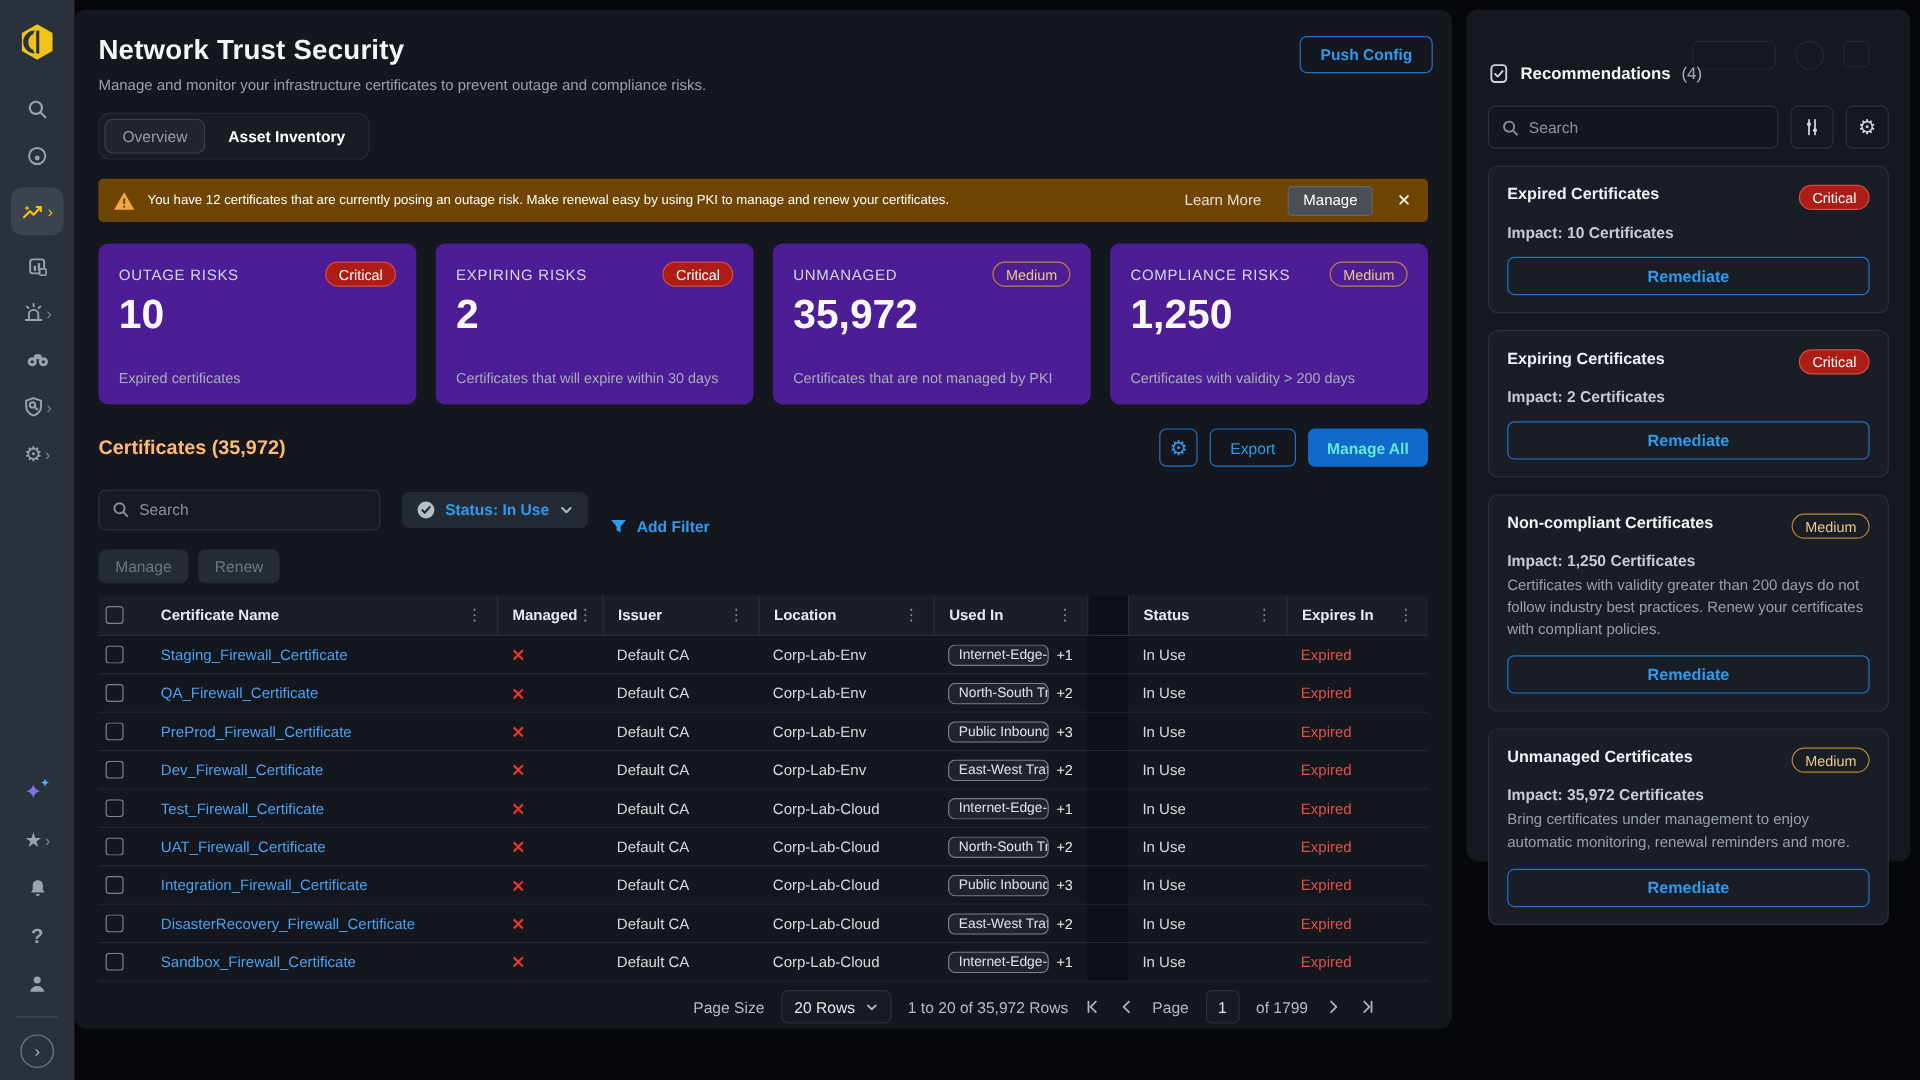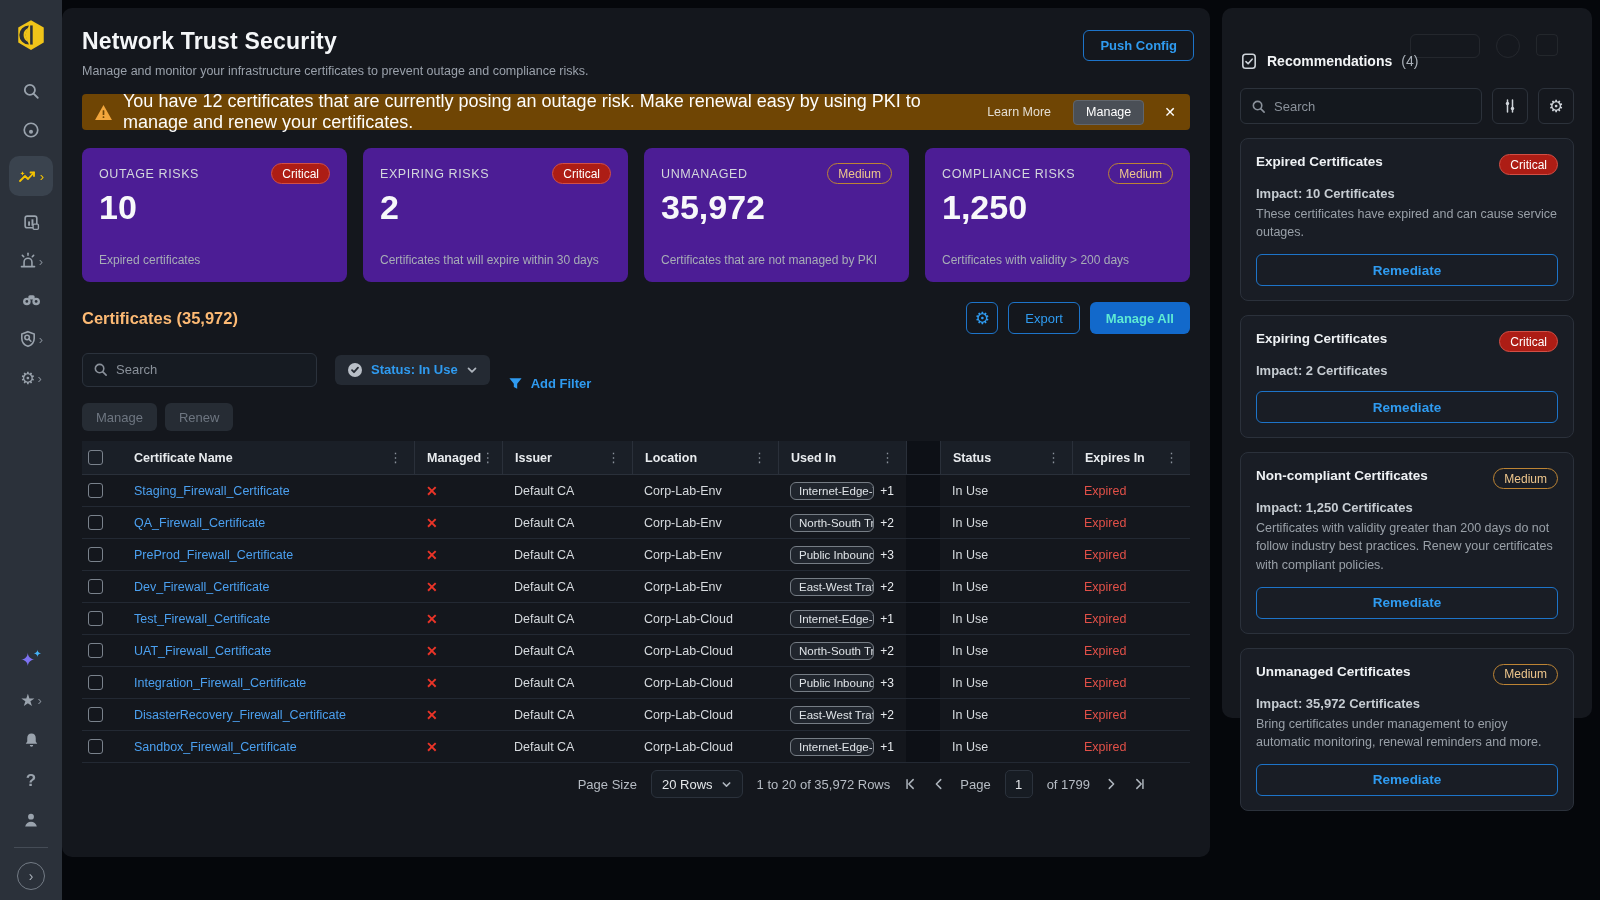--- a/index.html
+++ b/index.html
@@ -57,21 +57,21 @@
     border-radius:9px; padding:4px; gap:4px;
   }
   .tab { padding:6px 14px; border-radius:7px; font-size:13px; cursor:pointer; }
   .tab.raised { background:#21262e; border:1px solid #3a4049; color:#969da7; }
   .tab.plain { color:#ffffff; font-weight:700; border:1px solid transparent; }
 
   .banner {
     margin-top:16px; height:36px; background:#6f4504; border-radius:4px;
     display:flex; align-items:center; padding:0 12px; gap:10px;
   }
-  .banner-text { flex:1; font-size:18px; color:#fdfdfc; }
+  .banner-text { flex:1; font-size:11px; color:#fdfdfc; }
   .banner-learn { color:#e3ddd2; font-size:12.5px; cursor:pointer; margin-right:12px; }
   .banner-manage {
     height:25px; padding:0 12px; background:#4a4f56; border:1px solid #60656c; border-radius:4px;
     color:#fff; font-size:12.5px; cursor:pointer; font-family:inherit;
   }
   .banner-close { color:#fff; font-size:14px; cursor:pointer; margin-left:10px; margin-right:2px; }
 
   .stat-row { margin-top:18px; display:flex; gap:16px; }
   .stat-card {
     flex:1; height:134px; background:#4c1d95; border-radius:8px; padding:15px 17px;
@@ -320,20 +320,24 @@
   </div>
 </aside>
 
 <main class="main-panel">
   <div class="main-header">
     <h1 class="page-title">Network Trust Security</h1>
     <p class="page-subtitle">Manage and monitor your infrastructure certificates to prevent outage and compliance risks.</p>
     <button class="push-config">Push Config</button>
   </div>
 
+  <div class="tabs">
+    <div class="tab raised">Overview</div>
+    <div class="tab plain">Asset Inventory</div>
+  </div>
 
   <div class="banner">
     <span>
       <svg width="19" height="17" viewBox="0 0 18 16">
           <path d="M9 1 L17 15 H1 Z" fill="#f2a63c"></path>
           <rect x="8.2" y="5.8" width="1.6" height="4.6" rx=".5" fill="#6f4504"></rect>
           <rect x="8.2" y="11.6" width="1.6" height="1.7" rx=".5" fill="#6f4504"></rect>
         </svg>
     </span>
     <span class="banner-text">You have 12 certificates that are currently posing an outage risk. Make renewal easy by using PKI to manage and renew your certificates.</span>
@@ -726,21 +730,20 @@
       <span>⚙</span>
     </button>
   </div>
 
   <div class="rec-card">
     <div class="rec-top">
       <span class="rec-title">Expired Certificates</span>
       <span class="badge sev-critical">Critical</span>
     </div>
     <div class="rec-impact">Impact: 10 Certificates</div>
-    <div class="rec-desc">These certificates have expired and can cause service outages.</div>
     <button class="remediate-btn">Remediate</button>
   </div>
 
   <div class="rec-card">
     <div class="rec-top">
       <span class="rec-title">Expiring Certificates</span>
       <span class="badge sev-critical">Critical</span>
     </div>
     <div class="rec-impact">Impact: 2 Certificates</div>
     <button class="remediate-btn">Remediate</button>

